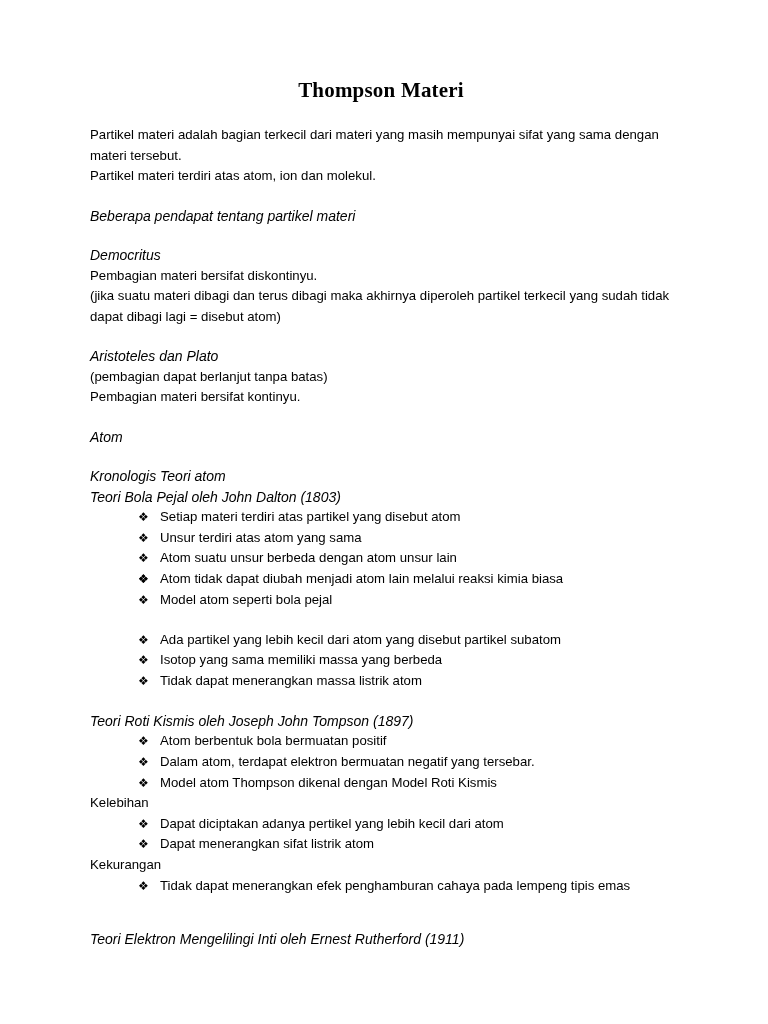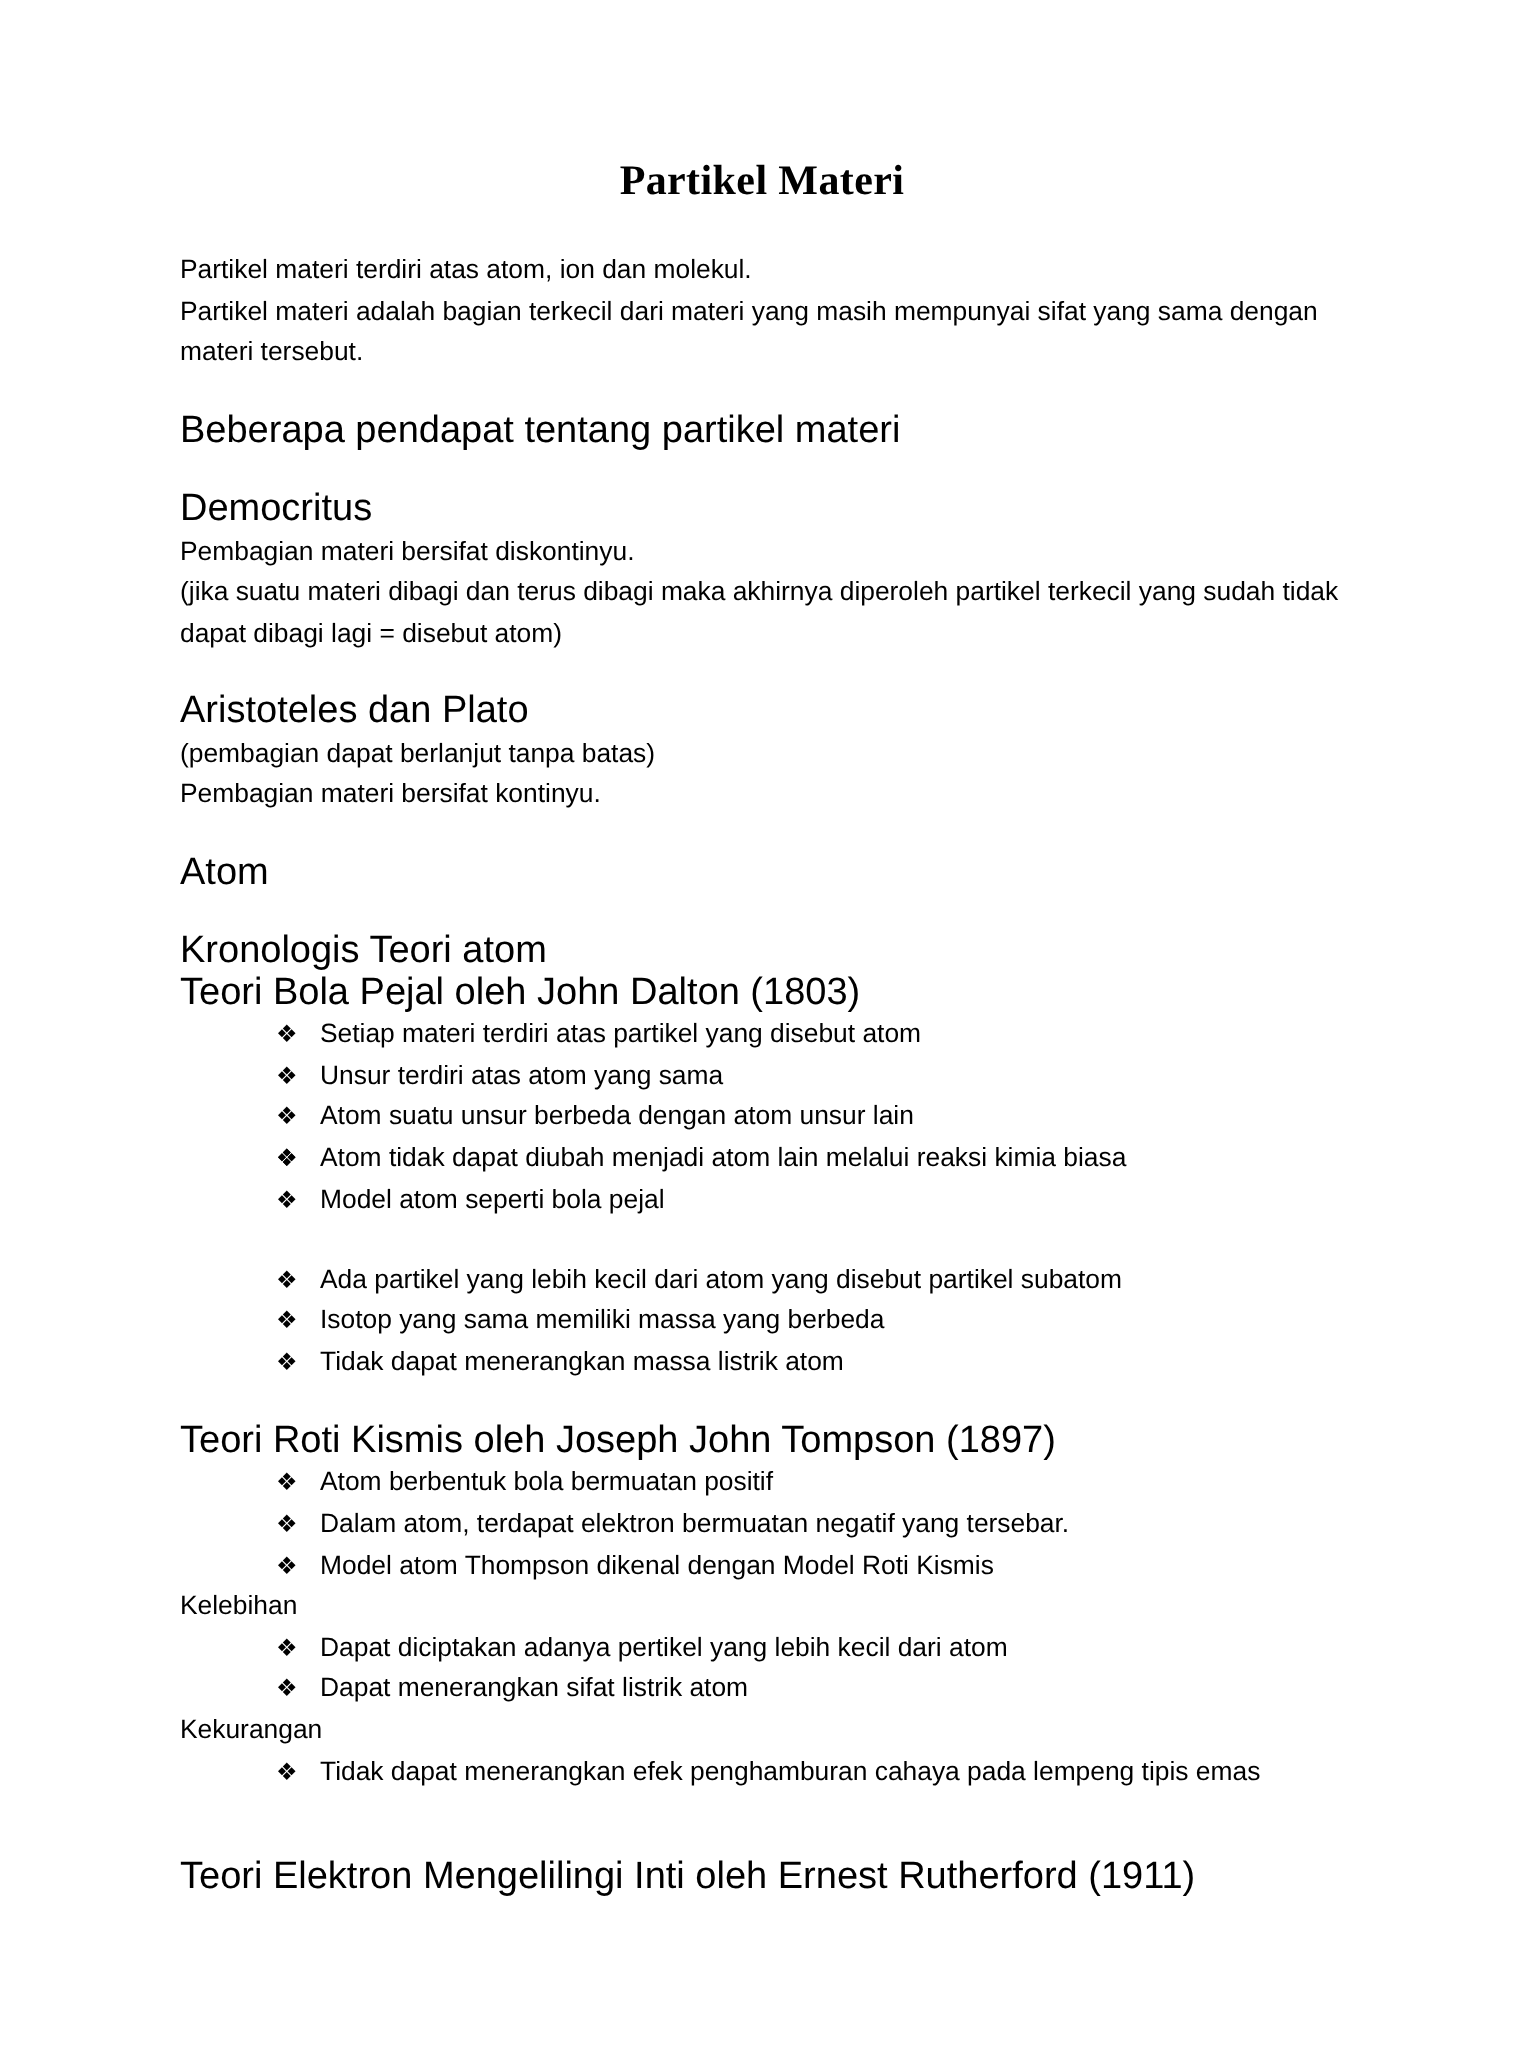--- a/index.html
+++ b/index.html
@@ -31,23 +31,24 @@
   }
   .para {
     font-size: 13.2px;
     line-height: 20.5px;
     margin: 0;
   }
   .spacer-sm { height: 11px; }
   .spacer-md { height: 19px; }
   .spacer-lg { height: 22px; }
   .section-head {
-    font-size: 19px;
+    font-size: 14px;
     line-height: 20.5px;
     margin: 0;
+    font-style: italic;
   }
   ul.bullets {
     list-style: none;
     margin: 0;
     padding: 0 0 0 48px;
   }
   ul.bullets li {
     font-size: 13.2px;
     line-height: 20.7px;
     position: relative;
@@ -65,24 +66,24 @@
     font-size: 13.2px;
     line-height: 20.5px;
     margin: 0;
   }
 </style>
 </head>
 <body>
 
 <div class="page">
 
-  <h1 class="doc-title">Partikel Materi</h1>
+  <h1 class="doc-title">Thompson Materi</h1>
 
+  <p class="para">Partikel materi adalah bagian terkecil dari materi yang masih mempunyai sifat yang sama dengan materi tersebut.</p>
   <p class="para">Partikel materi terdiri atas atom, ion dan molekul.</p>
-  <p class="para">Partikel materi adalah bagian terkecil dari materi yang masih mempunyai sifat yang sama dengan materi tersebut.</p>
 
   <div class="spacer-md"></div>
 
   <p class="section-head">Beberapa pendapat tentang partikel materi</p>
 
   <div class="spacer-md"></div>
 
   <p class="section-head">Democritus</p>
   <p class="para">Pembagian materi bersifat diskontinyu.</p>
   <p class="para">(jika suatu materi dibagi dan terus dibagi maka akhirnya diperoleh partikel terkecil yang sudah tidak dapat dibagi lagi = disebut atom)</p>

